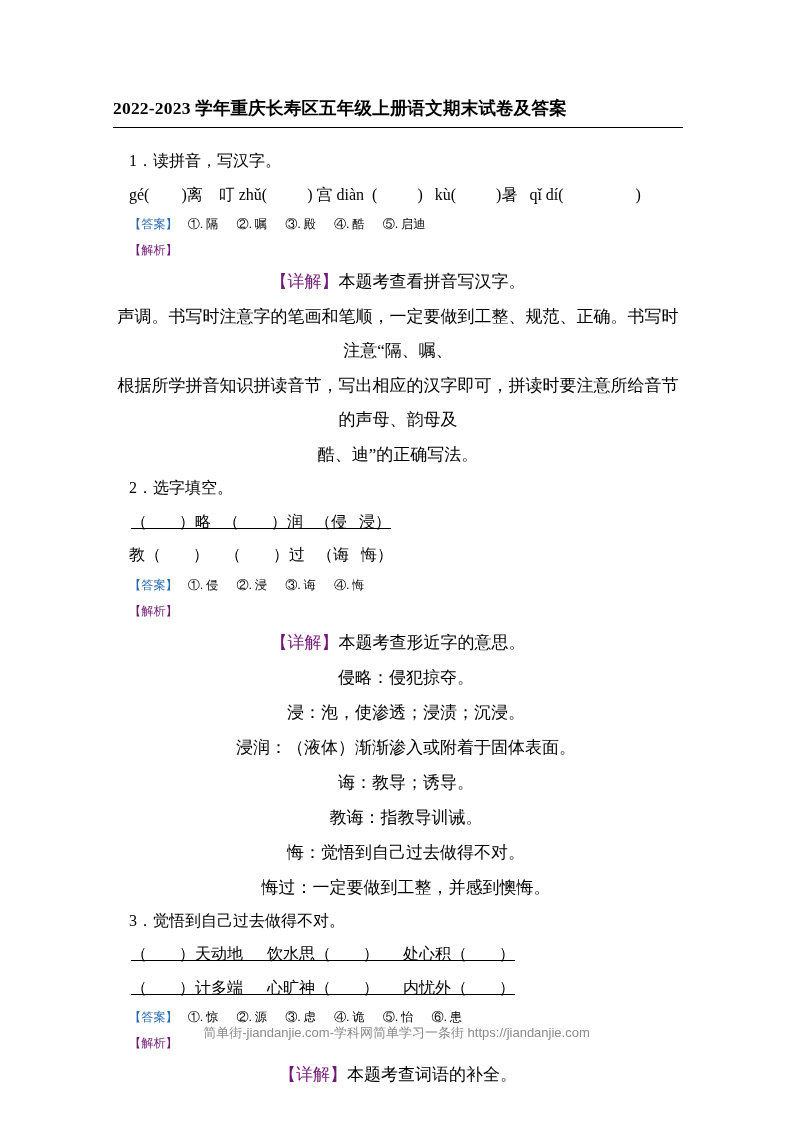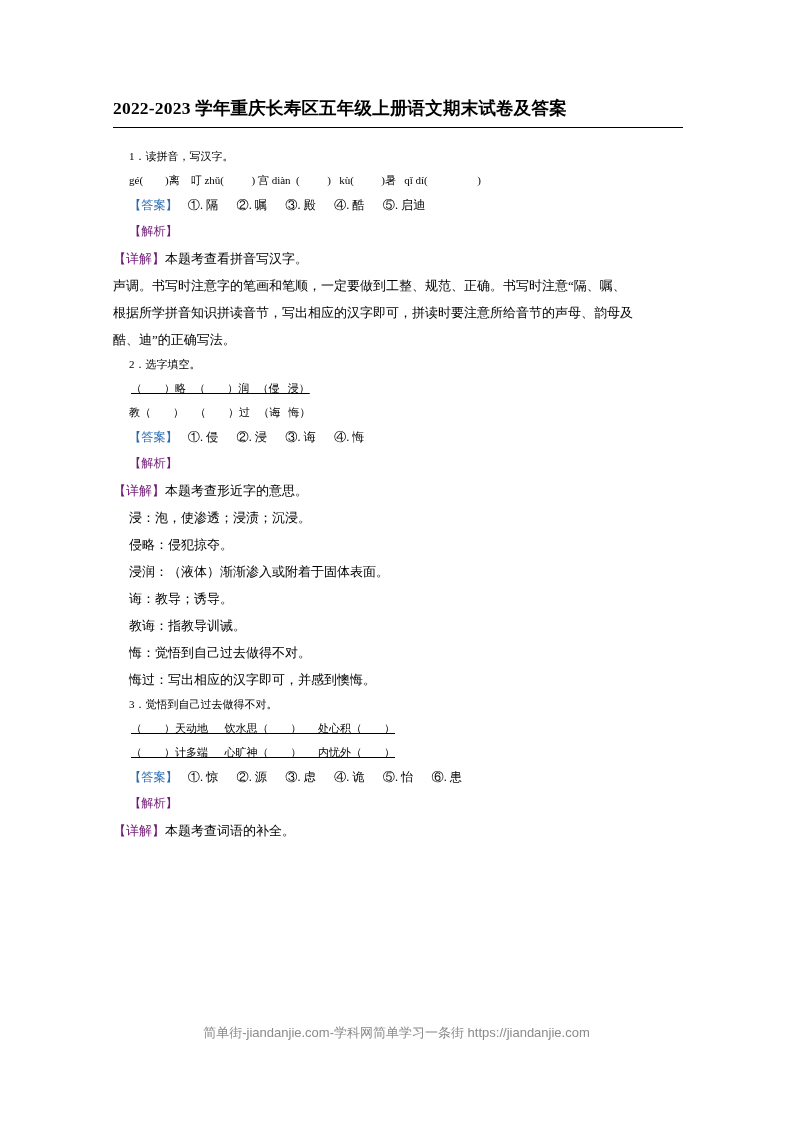--- a/index.html
+++ b/index.html
@@ -36,21 +36,21 @@
     letter-spacing: 0.2px;
     line-height: 1.5;
     white-space: nowrap;
   }
   .title-rule {
     border-bottom: 1px solid #000;
     width: 570px;
     margin-bottom: 18px;
   }
   .q-line {
-    font-size: 11px;
+    font-size: 16px;
     line-height: 1.9;
     margin: 0 0 3px 0;
     white-space: pre-wrap;
   }
   .indent1 { padding-left: 16px; }
   .indent2 { padding-left: 18px; text-decoration: underline; }
   .ans-line {
     font-size: 12.2px;
     line-height: 1.9;
     margin: 0 0 3px 0;
@@ -58,24 +58,25 @@
     white-space: pre-wrap;
   }
   .tag {
     color: #2b6cb0;
     margin-right: 10px;
   }
   .tag-only {
     color: #701a75;
   }
   .body-line {
-    font-size: 13px;
+    font-size: 17px;
     line-height: 2.0;
     margin: 0 0 1px 0;
     white-space: pre-wrap;
+    text-align: center;
   }
   .footer {
     position: absolute;
     left: 0;
     right: 0;
     bottom: 22px;
     text-align: center;
     font-size: 13px;
     color: #8a8a8a;
     font-family: "Liberation Sans", sans-serif;
@@ -98,27 +99,27 @@
     <div class="body-line">声调。书写时注意字的笔画和笔顺，一定要做到工整、规范、正确。书写时注意“隔、嘱、</div>
     <div class="body-line">根据所学拼音知识拼读音节，写出相应的汉字即可，拼读时要注意所给音节的声母、韵母及</div>
     <div class="body-line">酷、迪”的正确写法。</div>
 
     <div class="q-line indent1"><span>2．</span><span>选字填空。</span></div>
     <div class="q-line indent2">（        ）略   （        ）润   （侵   浸）</div>
     <div class="q-line indent1">教（        ）    （        ）过   （诲   悔）</div>
     <div class="ans-line"><span class="tag">【答案】</span><span>①. 侵      ②. 浸      ③. 诲      ④. 悔</span></div>
     <div class="ans-line"><span class="tag-only">【解析】</span></div>
     <div class="body-line"><span class="tag-only">【详解】</span><span>本题考查形近字的意思。</span></div>
+    <div class="body-line indent1">侵略：侵犯掠夺。</div>
     <div class="body-line indent1">浸：泡，使渗透；浸渍；沉浸。</div>
-    <div class="body-line indent1">侵略：侵犯掠夺。</div>
     <div class="body-line indent1">浸润：（液体）渐渐渗入或附着于固体表面。</div>
     <div class="body-line indent1">诲：教导；诱导。</div>
     <div class="body-line indent1">教诲：指教导训诫。</div>
     <div class="body-line indent1">悔：觉悟到自己过去做得不对。</div>
-    <div class="body-line indent1">悔过：写出相应的汉字即可，并感到懊悔。</div>
+    <div class="body-line indent1">悔过：一定要做到工整，并感到懊悔。</div>
 
     <div class="q-line indent1"><span>3．</span><span>觉悟到自己过去做得不对。</span></div>
     <div class="q-line indent2">（        ）天动地      饮水思（        ）      处心积（        ）</div>
     <div class="q-line indent2">（        ）计多端      心旷神（        ）      内忧外（        ）</div>
     <div class="ans-line"><span class="tag">【答案】</span><span>①. 惊      ②. 源      ③. 虑      ④. 诡      ⑤. 怡      ⑥. 患</span></div>
     <div class="ans-line"><span class="tag-only">【解析】</span></div>
     <div class="body-line"><span class="tag-only">【详解】</span><span>本题考查词语的补全。</span></div>
 
   </div>
 

